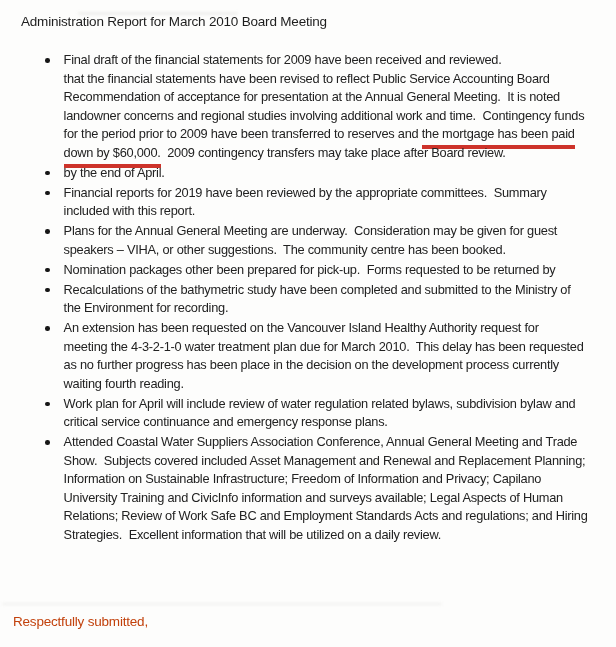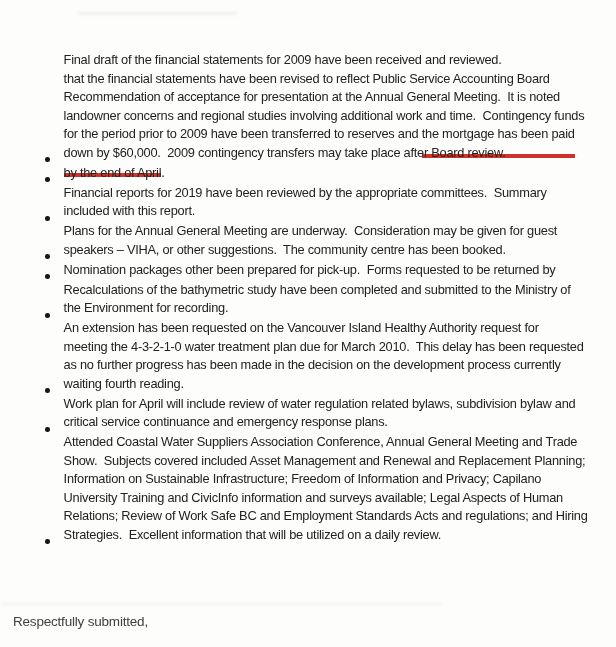--- a/index.html
+++ b/index.html
@@ -28,21 +28,21 @@
     color: #1e1e1e;
   }
   .bullets {
     position: absolute;
     left: 42px;
     top: 51px;
     width: 560px;
   }
   .bullet {
     display: flex;
-    align-items: flex-end;
+    align-items: flex-start;
     margin-bottom: 1.5px;
   }
   .dot {
     flex: 0 0 auto;
     width: 4.6px;
     height: 4.6px;
     border-radius: 50%;
     background: #161616;
     margin: 7px 0 0 3px;
   }
@@ -51,30 +51,30 @@
   }
   .line {
     font-size: 12.8px;
     line-height: 18.5px;
     letter-spacing: -0.25px;
     white-space: pre;
     color: #222222;
   }
   .u-red {
     border-bottom: 4px solid #cd332a;
-    padding-bottom: 13px;
+    padding-bottom: 4px;
   }
   .closing {
     position: absolute;
     left: 13px;
     top: 614px;
     font-size: 13.5px;
     letter-spacing: -0.2px;
     white-space: pre;
-    color: #404040;
+    color: #c2410c;
     text-align: center;
   }
   
   .smudge {
     position: absolute;
     background: #ebebe8;
     filter: blur(1.5px);
     border-radius: 2px;
   }
   .smudge-top {
@@ -90,20 +90,21 @@
     width: 440px;
     height: 2px;
     opacity: 0.7;
   }
 </style>
 </head>
 <body>
 
 <div class="page">
   <div class="smudge smudge-top"></div>
+  <h1 class="title">Administration Report for March 2010 Board Meeting</h1>
   <div class="bullets" id="bullets">
       <div class="bullet">
         <span class="dot"></span>
         <div class="lines">
           <div class="line">Final draft of the financial statements for 2009 have been received and reviewed.</div>
           <div class="line">that the financial statements have been revised to reflect Public Service Accounting Board</div>
           <div class="line">Recommendation of acceptance for presentation at the Annual General Meeting.  It is noted</div>
           <div class="line">landowner concerns and regional studies involving additional work and time.  Contingency funds</div>
           <div class="line">for the period prior to 2009 have been transferred to reserves and <span class="u-red" style="border-bottom-color:#cd332a">the mortgage has been paid</span></div>
           <div class="line"><span class="u-red" style="border-bottom-color:#cd332a">down by $60,000.</span>  2009 contingency transfers may take place after Board review.</div>
@@ -140,21 +141,21 @@
         <div class="lines">
           <div class="line">Recalculations of the bathymetric study have been completed and submitted to the Ministry of</div>
           <div class="line">the Environment for recording.</div>
         </div>
       </div>
       <div class="bullet">
         <span class="dot"></span>
         <div class="lines">
           <div class="line">An extension has been requested on the Vancouver Island Healthy Authority request for</div>
           <div class="line">meeting the 4-3-2-1-0 water treatment plan due for March 2010.  This delay has been requested</div>
-          <div class="line">as no further progress has been made in the decision on the development process currently</div>
+          <div class="line">as no further progress has been place in the decision on the development process currently</div>
           <div class="line">waiting fourth reading.</div>
         </div>
       </div>
       <div class="bullet">
         <span class="dot"></span>
         <div class="lines">
           <div class="line">Work plan for April will include review of water regulation related bylaws, subdivision bylaw and</div>
           <div class="line">critical service continuance and emergency response plans.</div>
         </div>
       </div>

